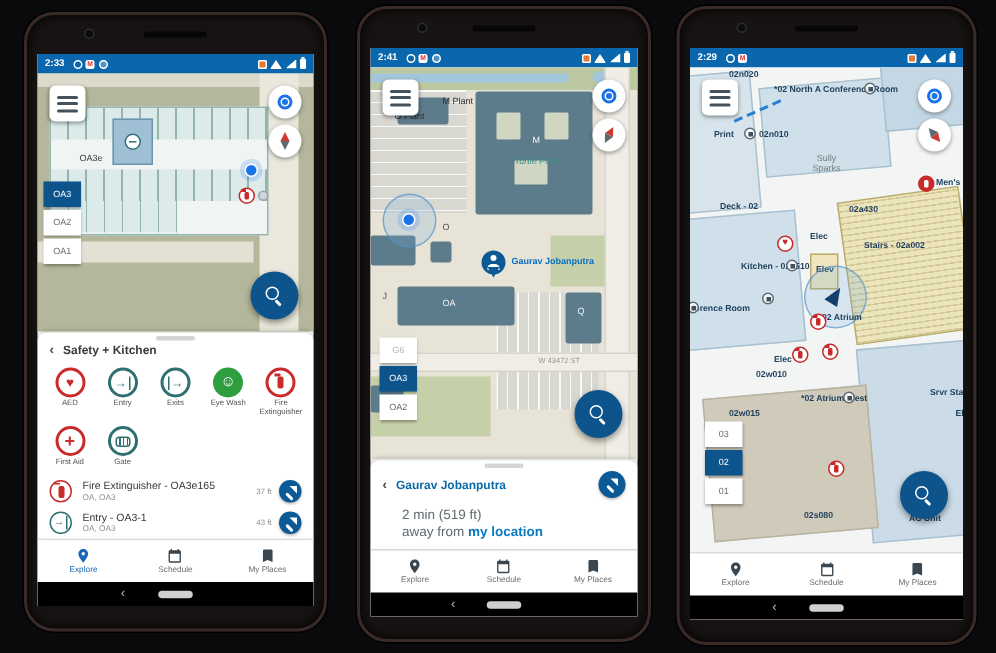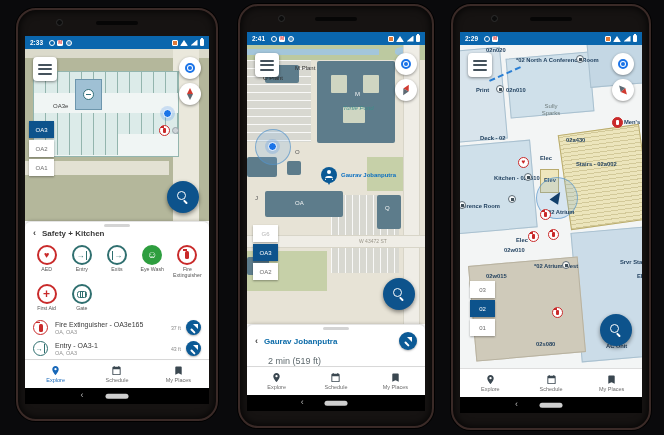--- a/index.html
+++ b/index.html
@@ -463,20 +463,24 @@
       <div class="sheet">
         <div class="handle"></div>
         <div class="shead">
           <span class="backg">‹</span>
           <span class="stitle blue">Gaurav Jobanputra</span>
           <span class="dirfab">
               <span class="dirarrow"></span>
             </span>
         </div>
         <div class="eta">2 min (519 ft)</div>
+        <div class="away">
+          <span>away from</span>
+          <a href="#">my location</a>
+        </div>
       </div>
 
       <div class="bnav">
         <div class="tab">
           <svg viewBox="0 0 24 24">
               <path class="ic-dark" d="M12 2C8.1 2 5 5.1 5 9c0 5.2 7 13 7 13s7-7.8 7-13c0-3.9-3.1-7-7-7zm0 9.5A2.5 2.5 0 1 1 12 6.5a2.5 2.5 0 0 1 0 5z"></path>
             </svg>
           <span class="tlb">Explore</span>
         </div>
         <div class="tab">

